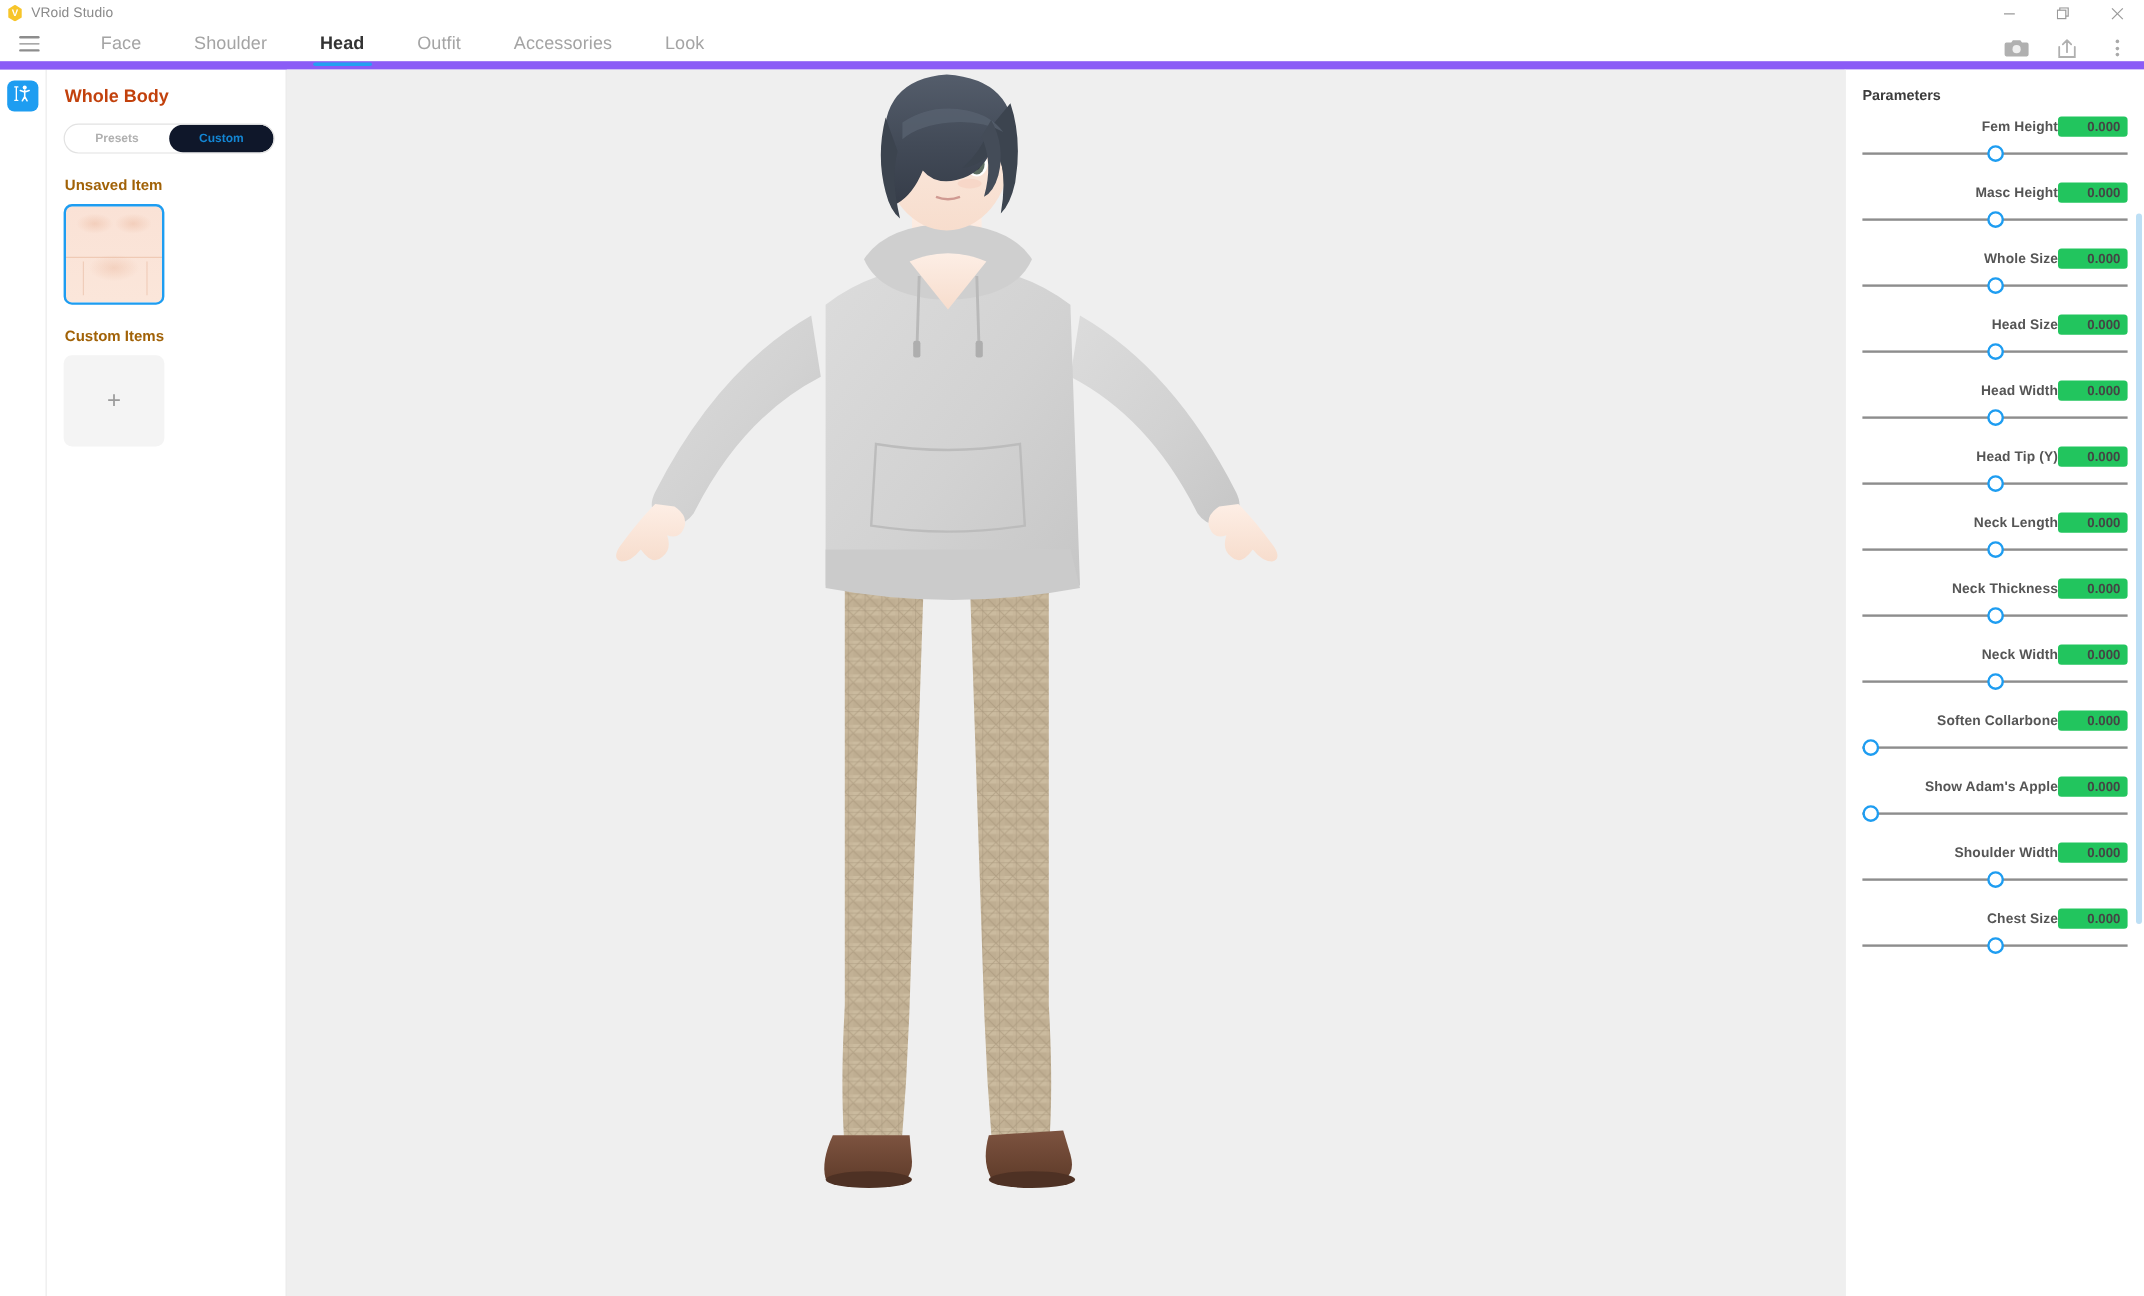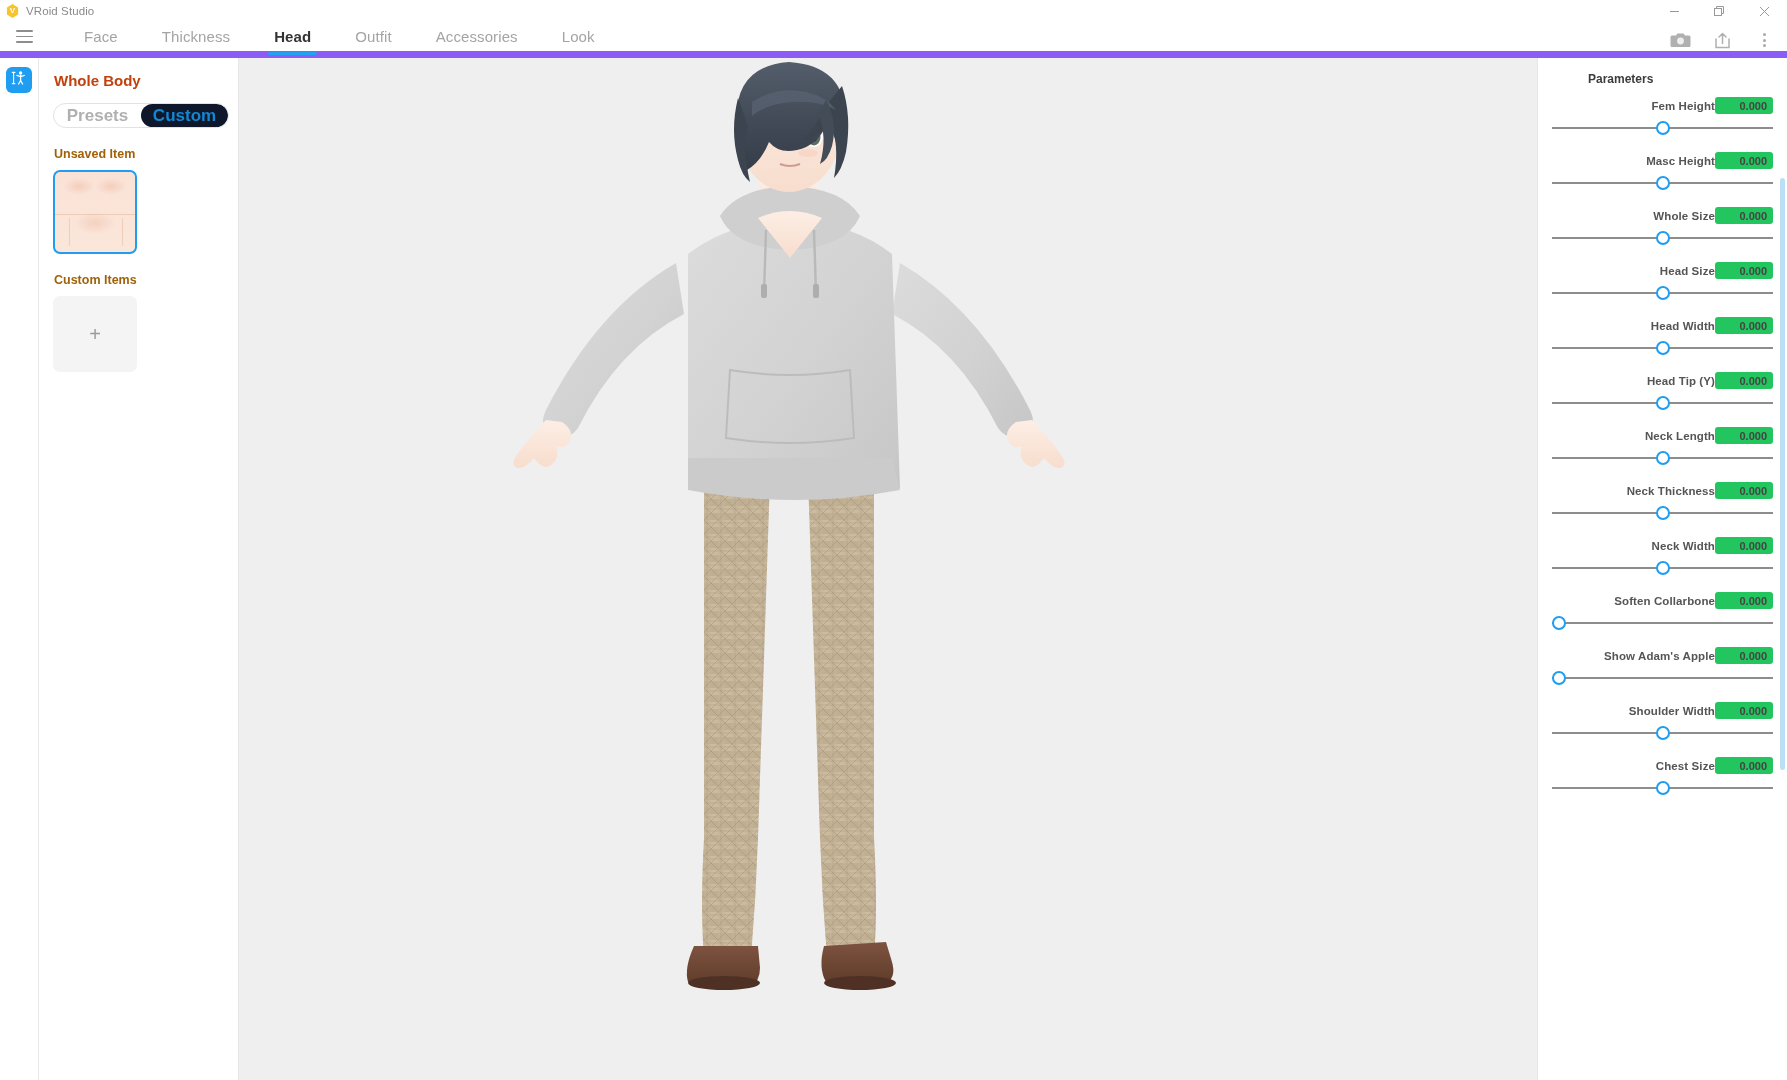--- a/index.html
+++ b/index.html
@@ -86,21 +86,21 @@
     width: 200px; min-width: 200px; background: #ffffff;
     border-right: 1px solid #e6e6e6; padding: 14px 14px 0 14px;
   }
   .sidebar h2 { font-size: 15px; color: #c2410c; font-weight: 700; margin-bottom: 14px; padding-left: 1px; }
   .segmented {
     display: flex; width: 176px; height: 25px; border-radius: 13px;
     border: 1px solid #e2e2e2; overflow: hidden; background: #fff;
   }
   .seg {
     flex: 1; display: flex; align-items: center; justify-content: center;
-    font-size: 17px; color: #b0b0b0; font-weight: 600;
+    font-size: 10px; color: #b0b0b0; font-weight: 600;
   }
   .seg.active { background: #0f172a; color: #1386d4; border-radius: 13px; }
   .sb-label { font-size: 12.5px; color: #a16207; font-weight: 700; margin: 19px 0 9px 1px; }
   .thumb {
     width: 84px; height: 84px; border-radius: 7px; border: 2px solid #1e9df1;
     overflow: hidden; position: relative;
     background:
       radial-gradient(ellipse 22px 12px at 30% 18%, rgba(232,178,150,.42), transparent 70%),
       radial-gradient(ellipse 22px 12px at 70% 18%, rgba(232,178,150,.42), transparent 70%),
       radial-gradient(ellipse 30px 16px at 50% 64%, rgba(232,178,150,.38), transparent 70%),
@@ -149,21 +149,21 @@
     display: flex; align-items: center; justify-content: center;
     font-size: 12px; color: #444; font-weight: 700;
   }
   .apply-row { display: flex; align-items: center; gap: 9px; margin-top: 12px; }
   .checkbox {
     width: 16px; height: 16px; border: 1.5px solid #c3c3c3; border-radius: 3px; background: #fff;
   }
   .apply-label { font-size: 12.5px; color: #585858; }
 
   .rp-body { flex: 1; overflow: hidden; padding: 14px 14px 0 14px; position: relative; }
-  .params-title { font-size: 12px; color: #3c3c3c; font-weight: 700; margin-bottom: 11px; margin-left: 36px; }
+  .params-title { font-size: 12px; color: #3c3c3c; font-weight: 700; margin-bottom: 11px; }
   .param { margin-bottom: 17px; }
   .param-row { display: flex; align-items: center; justify-content: flex-end; margin-bottom: 7px; }
   .param-name { font-size: 11.5px; color: #555; font-weight: 700; letter-spacing: .1px; }
   .param-val {
     min-width: 58px; height: 17px; background: #22c55e; border-radius: 3px;
     display: flex; align-items: center; justify-content: flex-end;
     padding-right: 6px; font-size: 11px; color: #444; font-weight: 700;
   }
   .slider { position: relative; height: 14px; }
   .track {
@@ -206,21 +206,21 @@
 </div>
 
 <div class="tabbar">
   <div class="hamburger">
     <span></span>
       <span></span>
       <span></span>
   </div>
   <div class="tabs">
     <div class="tab">Face</div>
-    <div class="tab">Thickness</div>
+    <div class="tab">Shoulder</div>
     <div class="tab active">Head</div>
     <div class="tab">Outfit</div>
     <div class="tab">Accessories</div>
     <div class="tab">Look</div>
   </div>
   <div class="toolbar-right">
     <div class="tool-icon">
       <svg width="21" height="18" viewBox="0 0 21 18">
         <path d="M2 4.5h4l1.4-2h6.2L15 4.5h4a1.5 1.5 0 0 1 1.5 1.5v8.5a1.5 1.5 0 0 1-1.5 1.5H2A1.5 1.5 0 0 1 .5 14.5V6A1.5 1.5 0 0 1 2 4.5z" fill="#b0b0b0"></path>
         <circle cx="10.5" cy="10" r="3.4" fill="#efefef"></circle>

